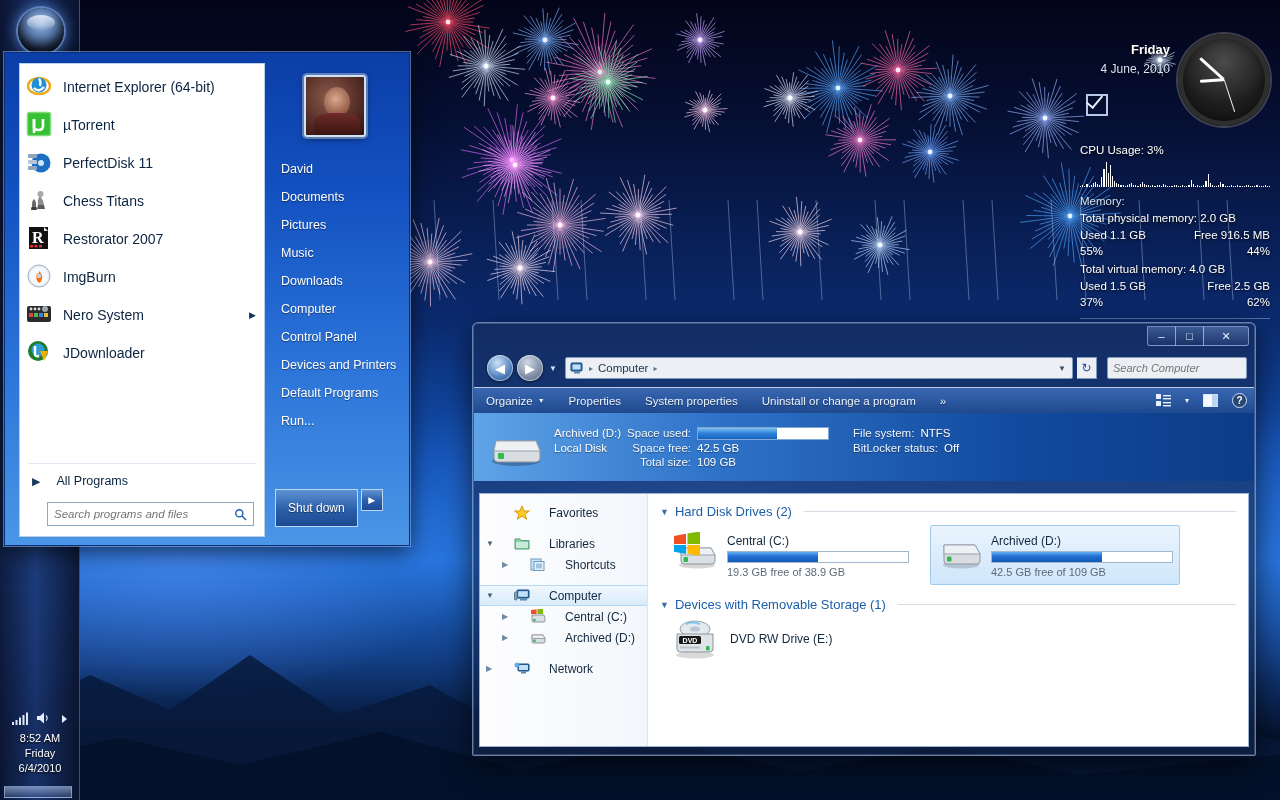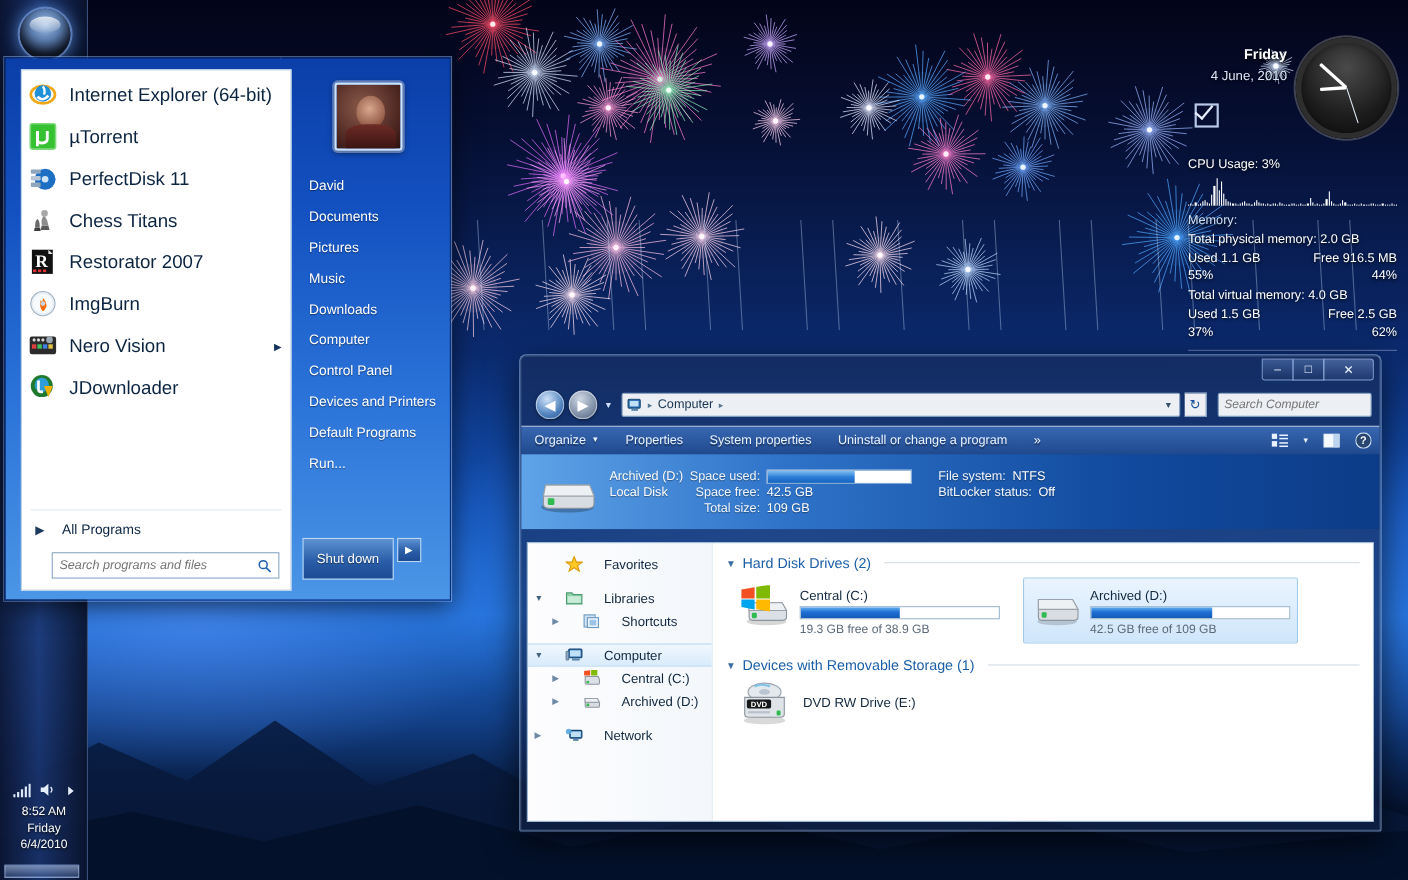--- a/index.html
+++ b/index.html
@@ -77,21 +77,21 @@
     background: #fff;
     border: 1px solid #b8cfe6;
     display: flex; flex-direction: column;
   }
   #sm-programs { flex: 1 1 auto; padding-top: 4px; }
   .sm-item {
     display: flex; align-items: center; gap: 9px;
     height: 38px; padding: 0 8px 0 6px; cursor: pointer; position: relative;
   }
   .sm-ico { width: 28px; height: 28px; flex: none; position: relative; }
-  .sm-label { font-size: 17px; color: #0b2440; white-space: nowrap; }
+  .sm-label { font-size: 14px; color: #0b2440; white-space: nowrap; }
   .sm-arrow { position: absolute; right: 8px; color:#14325c; font-size: 9px; }
   #sm-divider { height:1px; background:#dfe8f2; margin: 2px 8px 0 8px; }
   #sm-allprograms {
     display:flex; align-items:center; gap:16px; height: 34px; padding-left: 12px; cursor:pointer;
   }
   #sm-allprograms .ap-tri { color:#1b3a5c; font-size: 11px; }
   #sm-allprograms .ap-label { font-size: 12.5px; color:#0b2440; }
   #sm-searchwrap { padding: 4px 10px 10px 10px; margin-left: 17px; }
   #sm-search {
     position: relative; height: 24px; border: 1px solid #8aa8c4; background:#fff;
@@ -2034,21 +2034,21 @@
                 <rect x="1" y="5" width="24" height="16" rx="2" fill="#2b2b2b"></rect>
                 <circle cx="5" cy="8" r="1.4" fill="#ddd"></circle>
                 <circle cx="9" cy="8" r="1.4" fill="#ddd"></circle>
                 <circle cx="13" cy="8" r="1.4" fill="#ddd"></circle>
                 <rect x="3" y="12" width="4" height="4" fill="#e04040"></rect>
                 <rect x="8" y="12" width="4" height="4" fill="#40c060"></rect>
                 <rect x="13" y="12" width="4" height="4" fill="#4080e0"></rect>
                 <rect x="18" y="12" width="4" height="4" fill="#e0c040"></rect>
                 <circle cx="19" cy="8" r="3" fill="#9aa7b4"></circle>
               </svg></span>
-            <span class="sm-label">Nero Vision</span>
+            <span class="sm-label">Nero System</span>
             <span class="sm-arrow">▶</span>
           </div>
           <div class="sm-item">
             <span class="sm-ico"><svg width="26" height="26" viewBox="0 0 26 26">
                 <circle cx="12" cy="12" r="10" fill="#1f7a2f"></circle>
                 <circle cx="12" cy="11" r="6.5" fill="#2f9ed8"></circle>
                 <path d="M9,7 L9,15 Q9,18 13,17" stroke="#fff" stroke-width="2.4" fill="none"></path>
                 <path d="M14,12 L22,12 L18,22 Z" fill="#f0b000"></path>
               </svg></span>
             <span class="sm-label">JDownloader</span>

